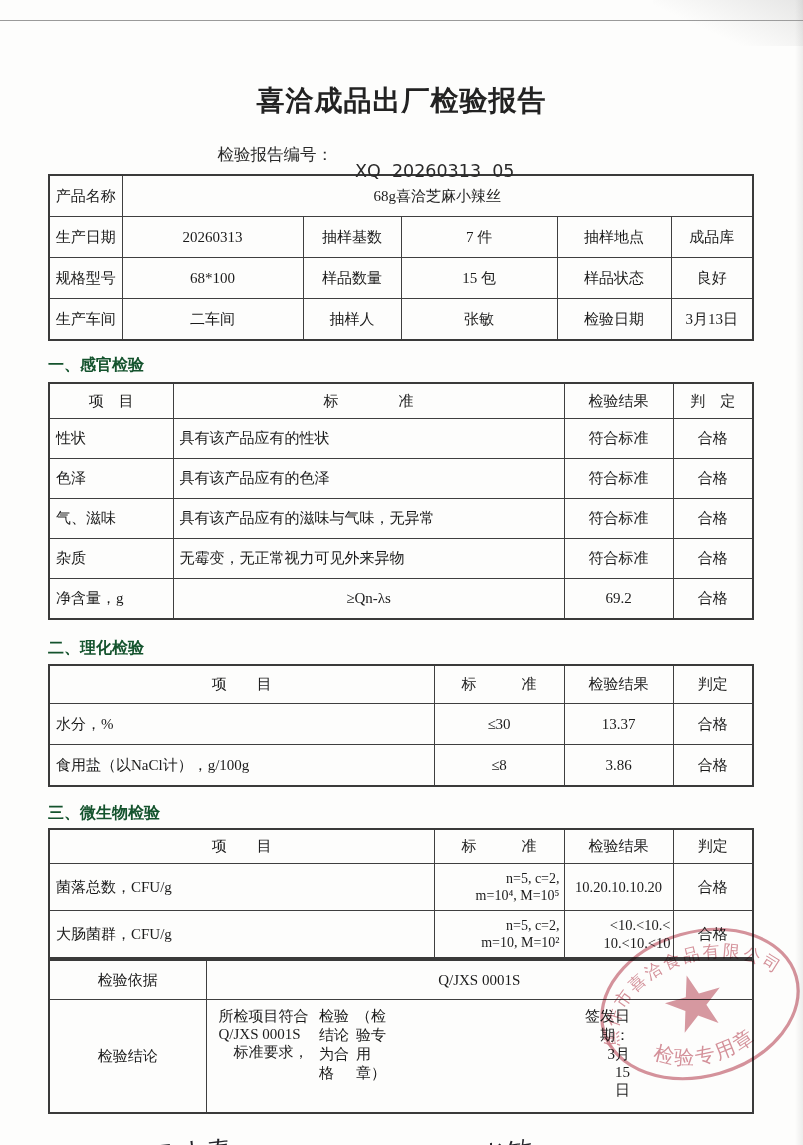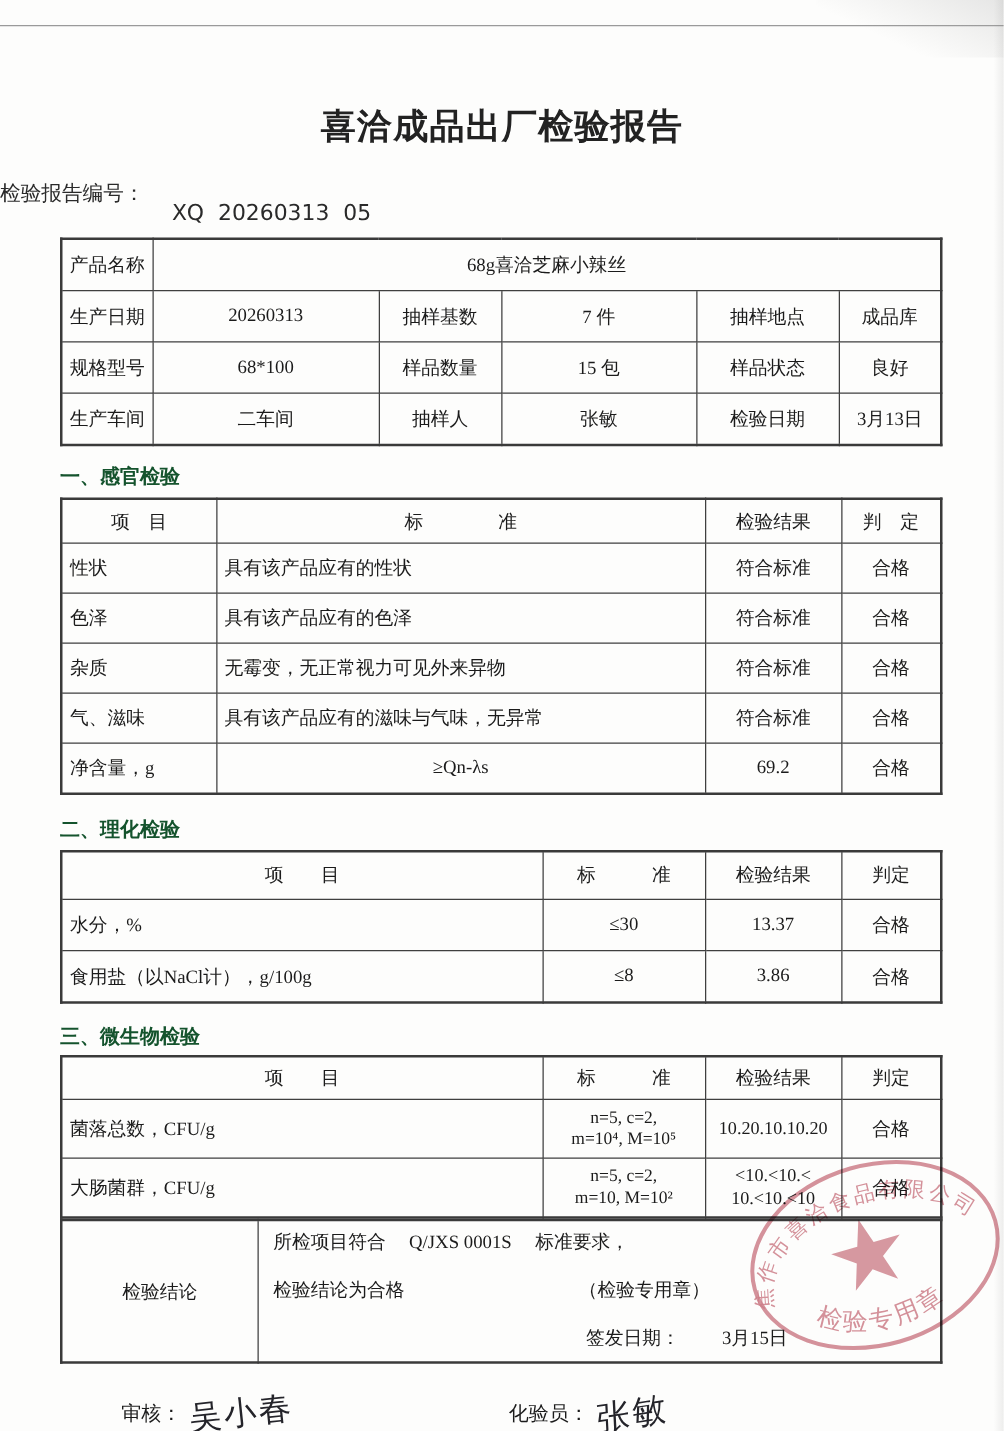--- a/index.html
+++ b/index.html
@@ -15,35 +15,35 @@
   .corner-shade{position:absolute;top:0;right:0;width:150px;height:46px;
     background:linear-gradient(205deg,rgba(170,170,170,.28),rgba(170,170,170,0) 65%);}
   .edge-shade{position:absolute;top:0;right:0;width:8px;height:1145px;background:linear-gradient(90deg,rgba(0,0,0,0),rgba(120,120,120,.12));}
 
   .doc-title{
     margin:82px 0 0 0;text-align:center;
     font-family:"DejaVu Sans","Liberation Sans",sans-serif;
     font-weight:bold;font-size:28px;letter-spacing:1px;color:#222;
   }
   .report-no{
-    margin-top:24px;height:22px;display:flex;justify-content:flex-start;align-items:center;
+    margin-top:24px;height:22px;display:flex;justify-content:center;align-items:center;
     padding-right:71px;
     font-family:"DejaVu Sans","Liberation Sans",sans-serif;
     font-size:16.5px;color:#2a2a2a;
   }
   .report-no .num{white-space:pre;margin-left:22px;font-size:17.5px;margin-top:32px;}
 
   table{border-collapse:collapse;table-layout:fixed;margin-left:48px;width:704px;}
   td{border:1.6px solid #3f3f3f;font-size:15px;overflow:hidden;padding:0 4px;}
   .outer{border:2px solid #3a3a3a;}
   .c{text-align:center;}
   .l{text-align:left;padding-left:6px;}
-  .pre{white-space:pre-line;line-height:1.25;}
-
-  .tbl-info{margin-top:24px;}
+  .pre{white-space:pre-line;line-height:1.25;text-align:right;}
+
+  .tbl-info{margin-top:8px;}
   .tbl-info td{height:40px;text-align:center;}
 
   .section-title{margin:14px 0 0 48px;font-size:16px;font-weight:bold;color:#14532d;}
   .s2{margin-top:18px;}
   .s3{margin-top:16px;}
 
   .tbl-sensory{margin-top:6px;}
   .tbl-sensory td{height:39px;}
   .tbl-sensory tr.hd td{height:34px;}
 
@@ -53,21 +53,21 @@
 
   .tbl-micro{margin-top:4px;}
   .tbl-micro td{height:46px;}
   .tbl-micro tr.hd td{height:33px;}
   .tbl-micro .std{font-size:14px;}
   .tbl-micro .res{font-size:14.5px;padding:0 2px;}
 
   .tbl-footer td{vertical-align:middle;}
   .row-basis td{height:38px;}
   .row-concl td{height:112px;}
-  .concl-content{display:flex;flex-direction:column;justify-content:space-between;
+  .concl-content{display:flex;flex-direction:row;justify-content:flex-start;
     height:96px;padding:4px 0 6px 8px;}
   .concl-line2{display:flex;justify-content:space-between;padding-right:180px;}
   .concl-line3{text-align:right;padding-right:118px;}
   .concl-line3 .date{display:inline-block;margin-left:30px;}
 
   .signatures{margin-top:22px;padding-left:97px;display:flex;align-items:flex-start;height:46px;}
   .sig-label{font-size:16px;padding-top:8px;}
   .sig-name{font-family:"DejaVu Sans","Liberation Sans",sans-serif;font-size:26px;
     color:#24242a;transform:rotate(-6deg);margin-left:6px;letter-spacing:2px;}
   .sig-name.tester{transform:rotate(-9deg) skewX(-6deg);font-size:27px;}
@@ -152,28 +152,28 @@
     <td class="c">符合标准</td>
     <td class="c">合格</td>
   </tr>
   <tr>
     <td class="l">色泽</td>
     <td class="l">具有该产品应有的色泽</td>
     <td class="c">符合标准</td>
     <td class="c">合格</td>
   </tr>
   <tr>
+    <td class="l">气、滋味</td>
+    <td class="l">具有该产品应有的滋味与气味，无异常</td>
+    <td class="c">符合标准</td>
+    <td class="c">合格</td>
+  </tr>
+  <tr>
     <td class="l">杂质</td>
     <td class="l">无霉变，无正常视力可见外来异物</td>
-    <td class="c">符合标准</td>
-    <td class="c">合格</td>
-  </tr>
-  <tr>
-    <td class="l">气、滋味</td>
-    <td class="l">具有该产品应有的滋味与气味，无异常</td>
     <td class="c">符合标准</td>
     <td class="c">合格</td>
   </tr>
   <tr>
     <td class="l">净含量，g</td>
     <td class="c">≥Qn-λs</td>
     <td class="c">69.2</td>
     <td class="c">合格</td>
   </tr>
 </tbody>
@@ -243,20 +243,24 @@
   </tr>
 </tbody>
   </table>
 
 <table class="tbl-footer outer">
   <colgroup>
       <col style="width:157px">
       <col style="width:547px">
     </colgroup>
   <tbody>
+      <tr class="row-basis">
+    <td class="c">检验依据</td>
+    <td class="c">Q/JXS 0001S</td>
+  </tr>
   <tr class="row-concl">
     <td class="c">检验结论</td>
     <td>
       <div class="concl-content">
         <div>所检项目符合　 Q/JXS 0001S 　标准要求，</div>
         <div class="concl-line2">
           <span>检验结论为合格</span>
           <span>（检验专用章）</span>
         </div>
         <div class="concl-line3">

